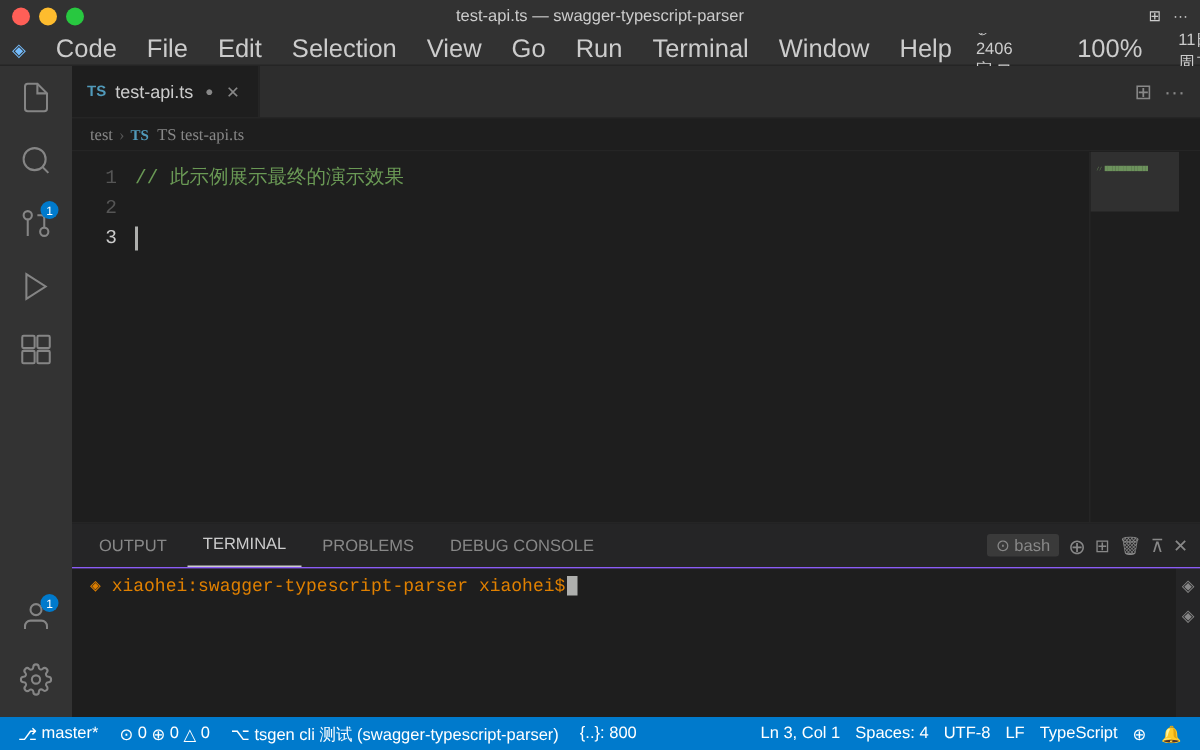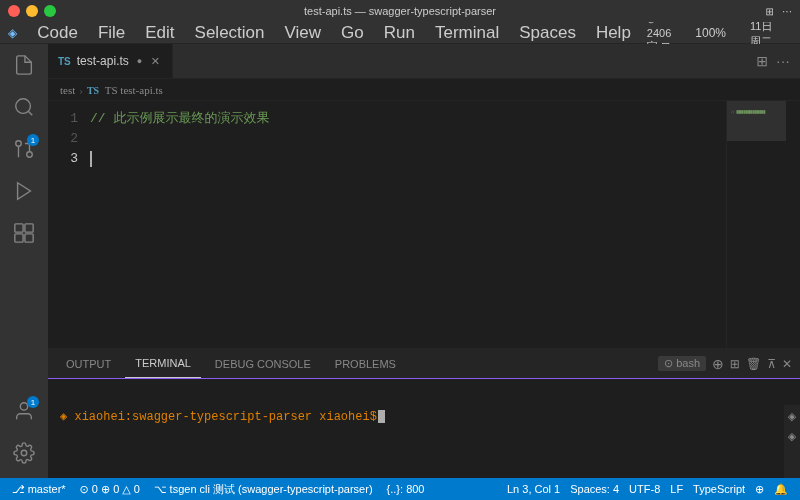--- a/index.html
+++ b/index.html
@@ -394,25 +394,25 @@
 <div id="menu-bar">
   <span class="menu-logo">◈</span>
   <span class="menu-item">Code</span>
   <span class="menu-item">File</span>
   <span class="menu-item">Edit</span>
   <span class="menu-item">Selection</span>
   <span class="menu-item">View</span>
   <span class="menu-item">Go</span>
   <span class="menu-item">Run</span>
   <span class="menu-item">Terminal</span>
-  <span class="menu-item">Spaces</span>
+  <span class="menu-item">Window</span>
   <span class="menu-item">Help</span>
   <div class="menu-right">
     <span style="font-size:11px;">⊕ 2406字 ⊞</span>
-    <span style="font-size:12px;">100%</span>
+    <span style="font-size:17px;margin-left:19px;">100%</span>
     <span style="font-size:11px;">10月11日 周二 14:38</span>
     <span>🔍</span>
   </div>
 </div>
 
 <div id="main">
 
   <div id="activity-bar">
     <div class="activity-icon">
       <svg width="22" height="22" viewBox="0 0 24 24" fill="none" stroke="#858585" stroke-width="1.5">
@@ -510,32 +510,32 @@
           // ████████████████<br>
         </div>
       </div>
       <div id="right-scrollbar"></div>
     </div>
 
     <div id="bottom-panel">
       <div id="panel-tabs">
         <div class="panel-tab">OUTPUT</div>
         <div class="panel-tab active">TERMINAL</div>
+        <div class="panel-tab">PROBLEMS</div>
         <div class="panel-tab">DEBUG CONSOLE</div>
-        <div class="panel-tab">PROBLEMS</div>
         <div id="panel-right">
           <span style="font-size:11px;color:#888;background:#3a3a3a;padding:1px 6px;border-radius:2px;">⊙ bash</span>
           <span style="font-size:14px;">⊕</span>
           <span style="font-size:12px;">⊞</span>
           <span style="font-size:12px;">🗑</span>
           <span style="font-size:12px;">⊼</span>
           <span style="font-size:12px;">✕</span>
         </div>
       </div>
-      <div style="display:flex;flex:1;overflow:hidden;margin-top:26px;">
+      <div style="display:flex;flex:1;overflow:hidden;">
         <div id="panel-content">
           <div style="display:flex;align-items:center;flex-wrap:wrap;">
             <span class="prompt">◈ xiaohei:swagger-typescript-parser xiaohei$</span>
             <span class="cursor-term"></span>
           </div>
         </div>
         <div id="panel-side">
           <div class="panel-side-icon">◈</div>
           <div class="panel-side-icon">◈</div>
         </div>

